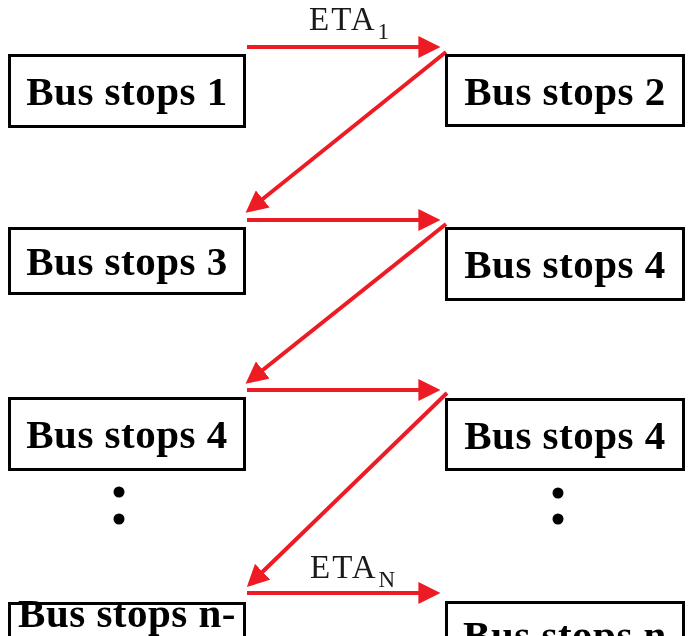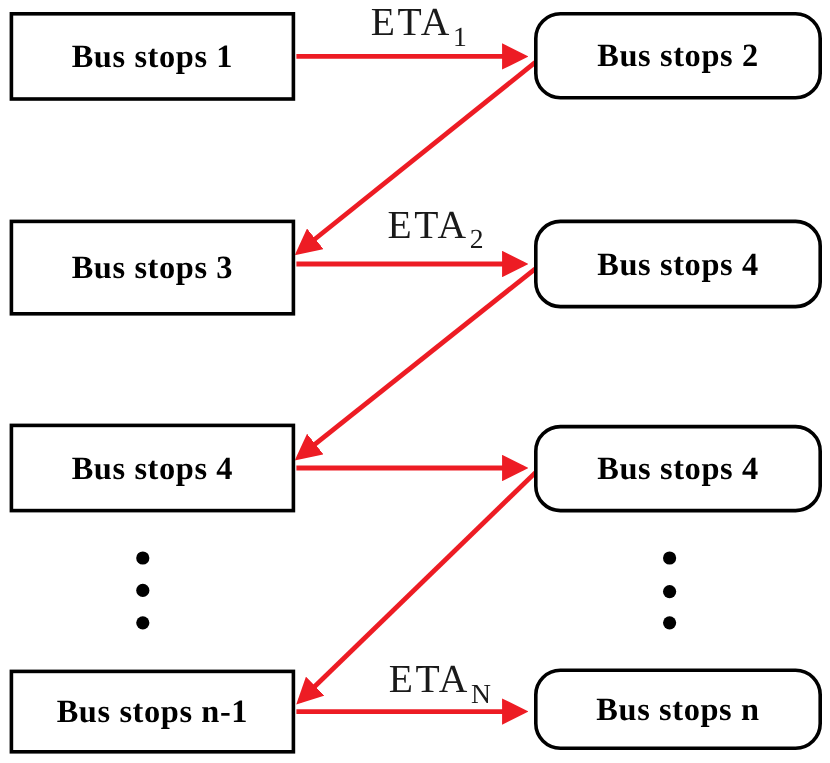--- a/index.html
+++ b/index.html
@@ -27,27 +27,28 @@
   }
   .node {
     position: absolute;
     box-sizing: border-box;
     border: 3px solid #000000;
     background: #ffffff;
     display: flex;
     align-items: center;
     justify-content: center;
     font-weight: bold;
-    font-size: 27px;
+    font-size: 41px;
     letter-spacing: 0.5px;
     color: #000000;
     text-align: center;
+    margin-top: 44px;
   }
   .node-col-left  { left: 8px;   width: 238px; }
-  .node-col-right { left: 445px; width: 240px; border-radius: 22px; }
+  .node-col-right { left: 445px; width: 240px; }
   .edge-label {
     position: absolute;
     font-size: 33px;
     letter-spacing: 2px;
     color: #1a1a1a;
     line-height: 1;
     white-space: nowrap;
     text-align: right;
   }
   .edge-label .sub {
@@ -87,21 +88,21 @@
     <circle cx="558" cy="493" r="5.5" fill="#000000"></circle>
     <circle cx="558" cy="519" r="5.5" fill="#000000"></circle>
   </svg>
 
   <div class="node node-col-left" style="top:10px;  height:74px;">
     <span>Bus stops 1</span>
   </div>
   <div class="node node-col-right" style="top:10px;  height:73px;">
     <span>Bus stops 2</span>
   </div>
-  <div class="node node-col-left" style="top:183px; height:80px;">
+  <div class="node node-col-left" style="top:183px; height:68px;">
     <span>Bus stops 3</span>
   </div>
   <div class="node node-col-right" style="top:183px; height:74px;">
     <span>Bus stops 4</span>
   </div>
   <div class="node node-col-left" style="top:353px; height:74px;">
     <span>Bus stops 4</span>
   </div>
   <div class="node node-col-right" style="top:354px; height:73px;">
     <span>Bus stops 4</span>
@@ -109,20 +110,17 @@
   <div class="node node-col-left" style="top:558px; height:70px;">
     <span>Bus stops n-1</span>
   </div>
   <div class="node node-col-right" style="top:557px; height:68px;">
     <span>Bus stops n</span>
   </div>
 
   <div class="edge-label" style="left:309px; top:3px;">
     <span>ETA</span><span class="sub">1</span>
   </div>
-  <div class="edge-label" style="left:323px; top:172px;">
-    <span>ETA</span><span class="sub">2</span>
-  </div>
-  <div class="edge-label" style="left:324px; top:551px;">
+  <div class="edge-label" style="left:310px; top:551px;">
     <span>ETA</span><span class="sub">N</span>
   </div>
 
 </div>
 
 </body></html>

